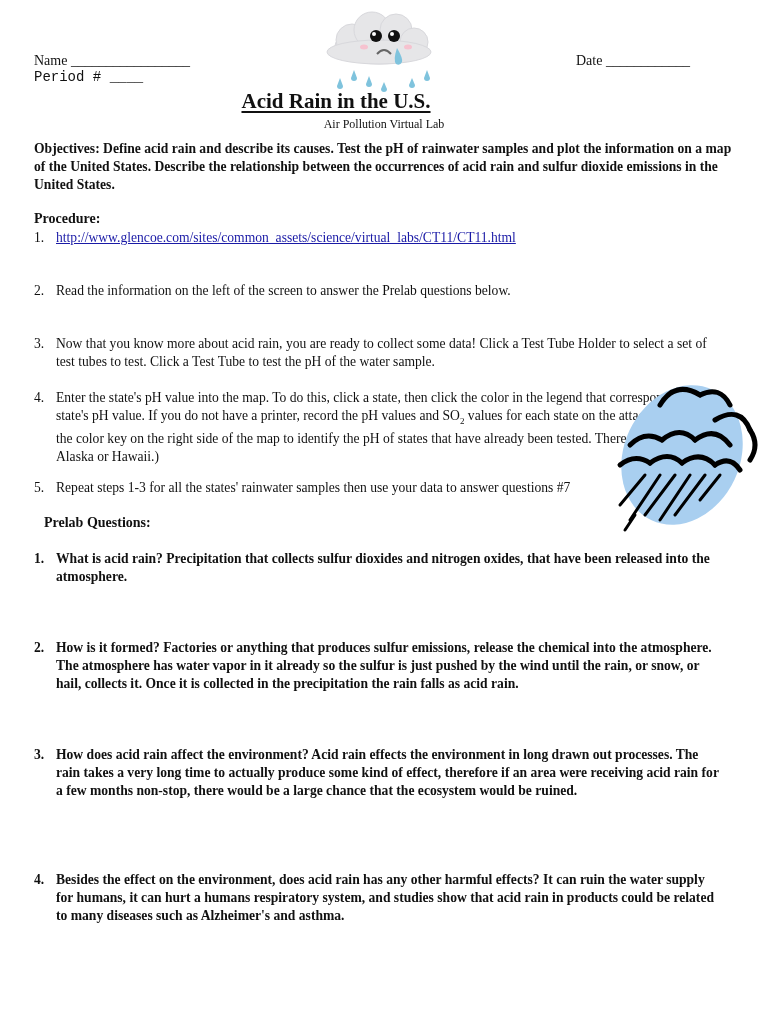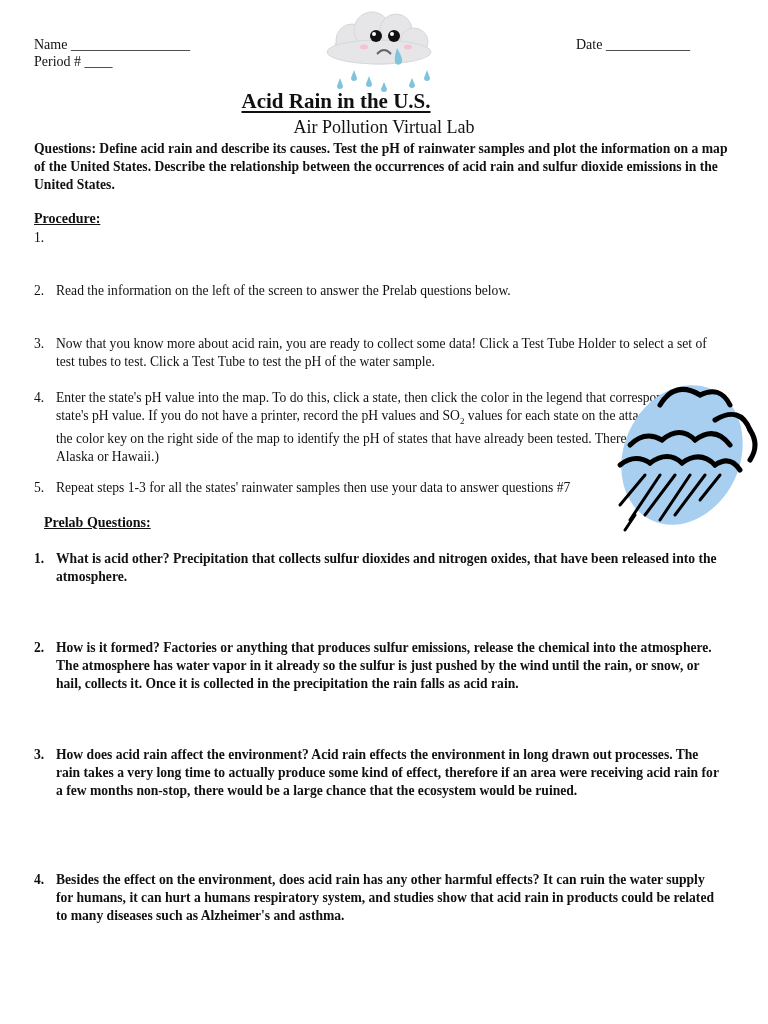--- a/index.html
+++ b/index.html
@@ -1,41 +1,41 @@
 <!DOCTYPE html>
 <html><head>
 <meta charset="utf-8">
 <style>
   html, body { margin: 0; padding: 0; background: #ffffff; }
   body { width: 768px; height: 1024px; position: relative; overflow: hidden;
          font-family: "Liberation Serif", "DejaVu Serif", serif; color: #111; }
   .abs { position: absolute; }
-  .hdr { font-size: 14px; line-height: 17px; }
+  .hdr { font-size: 14px; line-height: 17px; margin-top: 16px; }
   .title { left: 0; width: 672px; text-align: center; top: 89px;
            font-size: 21px; font-weight: bold; }
   .title span { text-decoration: underline; text-decoration-thickness: 2px; text-underline-offset: 3px; }
-  .subtitle { left: 0; width: 768px; text-align: center; top: 117px; font-size: 18px; }
+  .subtitle { left: 0; width: 768px; text-align: center; top: 117px; font-size: 12px; }
   .para { left: 34px; width: 700px; font-size: 13.6px; line-height: 18px; }
   .bold { font-weight: bold; }
-  .heading { font-weight: bold; text-decoration: underline; font-size: 14px; }
+  .heading { font-weight: bold; font-size: 14px; }
   .item { position: absolute; left: 34px; width: 690px; font-size: 13.6px; line-height: 18px; }
   .item .num { position: absolute; left: 0; top: 0; }
   .item .txt { margin-left: 22px; display: block; }
   .link { color: #1a1aa6; text-decoration: underline; }
   sub { font-size: 9px; }
   .q { font-weight: bold; }
 </style>
 </head>
 <body>
 
 <div class="abs hdr" style="left:34px; top:36px;">
   <span>Name</span>
   <span>_________________</span>
 </div>
-<div class="abs hdr" style="left:34px; top:53px;">
+<div class="abs hdr" style="left:34px; top:53px;font-family:Liberation Mono, monospace;">
   <span>Period #</span>
   <span>____</span>
 </div>
 <div class="abs hdr" style="left:576px; top:36px;text-align:center;">
   <span>Date</span>
   <span>____________</span>
 </div>
 
 <svg class="abs" style="left:314px; top:8px;" width="130" height="84" viewBox="0 0 130 84">
   <g fill="#e6e6e8" stroke="#d8d8dc" stroke-width="1">
@@ -61,28 +61,29 @@
     <path d="M70 74 l-3 7 a3 3 0 0 0 6 0 Z"></path>
     <path d="M98 70 l-3 7 a3 3 0 0 0 6 0 Z"></path>
     <path d="M113 62 l-3 8 a3 3 0 0 0 6 0 Z"></path>
   </g>
 </svg>
 
 <div class="abs title"><span>Acid Rain in the U.S.</span></div>
 <div class="abs subtitle">Air Pollution Virtual Lab</div>
 
 <div class="abs para bold" style="top:140px; width:700px;">
-  <span>Questions:</span>
+  <span>Objectives:</span>
   <span>Define acid rain and describe its causes.  Test the pH of rainwater samples and plot the information on a map of the United States.  Describe the relationship between the occurrences of acid rain and sulfur dioxide emissions in the United States.</span>
 </div>
 
 <div class="abs heading" style="left:34px; top:211px;">Procedure:</div>
 
 <div class="item" style="top:229px;">
   <span class="num">1.</span>
+  <a class="txt link">http://www.glencoe.com/sites/common_assets/science/virtual_labs/CT11/CT11.html</a>
 </div>
 
 <div class="item" style="top:282px;">
   <span class="num">2.</span>
   <span class="txt">Read the information on the left of the screen to answer the Prelab questions below.</span>
 </div>
 
 <div class="item" style="top:335px;">
   <span class="num">3.</span>
   <span class="txt">Now that you know more about acid rain, you are ready to collect some data! Click a Test Tube Holder to select a set of test tubes to test. Click a Test Tube to test the pH of the water sample.</span>
@@ -122,21 +123,21 @@
     <line x1="115" y1="100" x2="85" y2="140"></line>
     <line x1="130" y1="100" x2="110" y2="125"></line>
     <line x1="45" y1="140" x2="35" y2="155"></line>
   </g>
 </svg>
 
 <div class="abs heading" style="left:34px; top:515px;margin-left:10px;">Prelab Questions:</div>
 
 <div class="item q" style="top:550px;">
   <span class="num">1.</span>
-  <span class="txt">What is acid other? Precipitation that collects sulfur dioxides and nitrogen oxides, that have been released into the atmosphere.</span>
+  <span class="txt">What is acid rain? Precipitation that collects sulfur dioxides and nitrogen oxides, that have been released into the atmosphere.</span>
 </div>
 
 <div class="item q" style="top:639px;">
   <span class="num">2.</span>
   <span class="txt">How is it formed? Factories or anything that produces sulfur emissions, release the chemical into the atmosphere. The atmosphere has water vapor in it already so the sulfur is just pushed by the wind until the rain, or snow, or hail, collects it. Once it is collected in the precipitation the rain falls as acid rain.</span>
 </div>
 
 <div class="item q" style="top:746px;">
   <span class="num">3.</span>
   <span class="txt">How does acid rain affect the environment? Acid rain effects the environment in long drawn out processes. The rain takes a very long time to actually produce some kind of effect, therefore if an area were receiving acid rain for a few months non-stop, there would be a large chance that the ecosystem would be ruined.</span>

